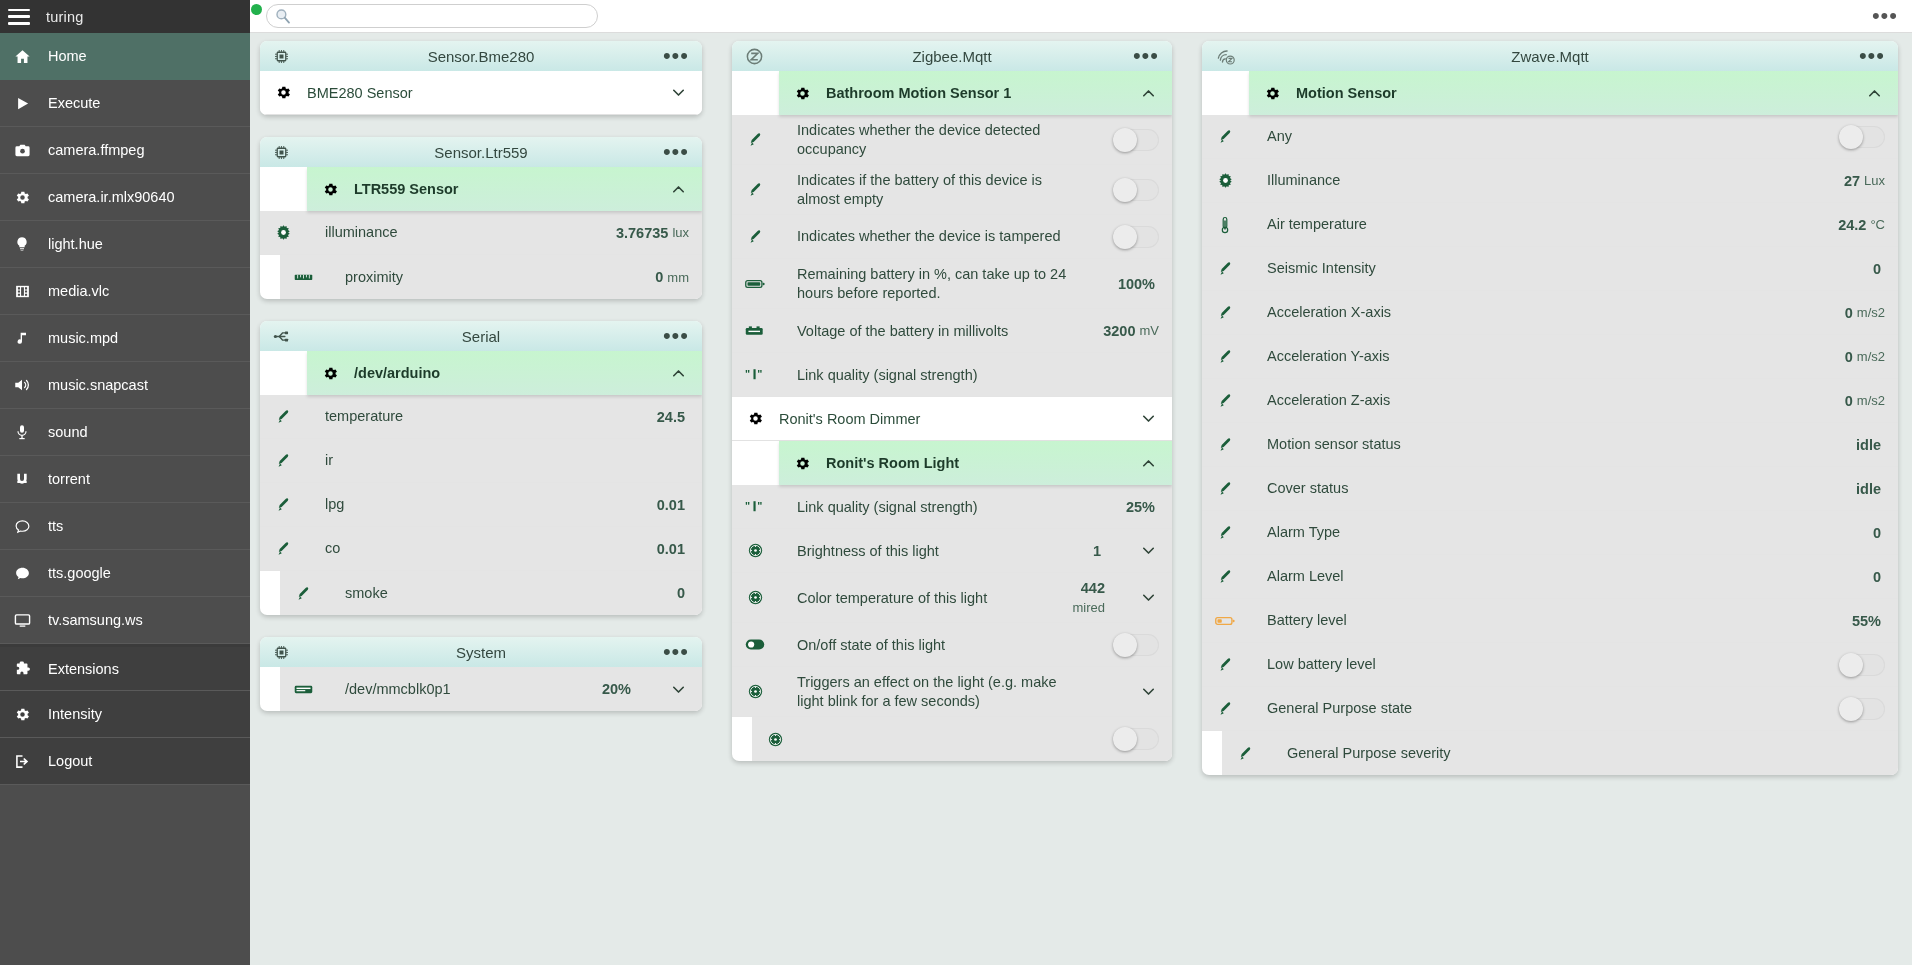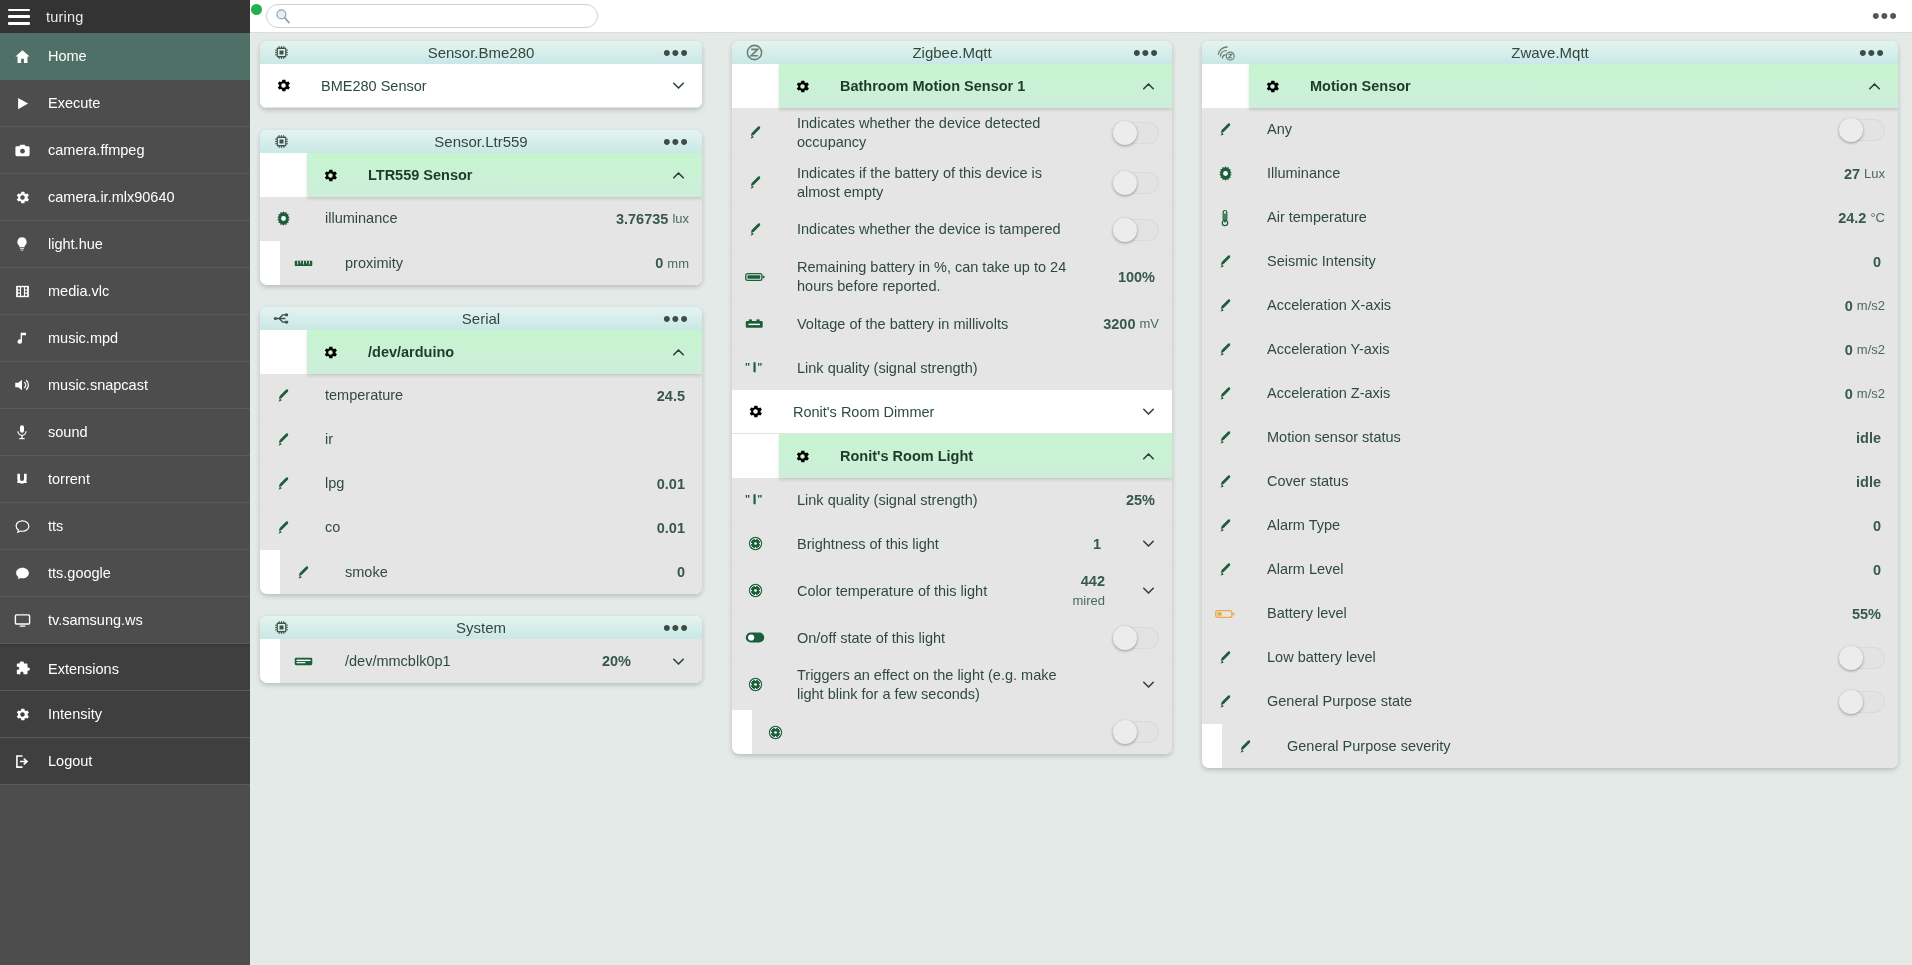--- a/index.html
+++ b/index.html
@@ -73,34 +73,34 @@
   .col.c3 { width:440px; flex:1; }
 
   .card {
     background:#ffffff;
     border-radius:7px;
     box-shadow: 0 2px 5px rgba(0,0,0,.20);
     overflow:hidden;
     flex-shrink:0;
   }
   .card-head {
-    height:23px; display:flex; align-items:center;
+    height:30px; display:flex; align-items:center;
     background: linear-gradient(180deg,#e4f4f0 0%, #c9e8e6 100%);
     padding: 0 13px;
     position:relative;
   }
   .card-head .ch-ico { width:22px; display:flex; align-items:center; color:#4a5a55;}
   .card-head .ch-title {
     position:absolute; left:0; right:0; text-align:center;
     font-size:15px; color:#33473f; pointer-events:none;
   }
   .card-head .ch-dots { margin-left:auto; color:#3b4d46; font-size:22px; line-height:8px; letter-spacing:1px; cursor:pointer; z-index:2;}
 
   .grp {
-    display:flex; align-items:center; gap:28px;
+    display:flex; align-items:center; gap:14px;
     min-height:44px; padding: 0 13px;
     background:#ffffff;
     border-bottom:1px solid #e2e2e2;
     cursor:pointer;
   }
   .grp.on {
     background: linear-gradient(180deg,#c7f5cf 0%, #cdeedb 100%);
     border-bottom:none;
     box-shadow: 0 2px 3px rgba(0,0,0,.13);
     position:relative; z-index:2;margin-left:47px;

